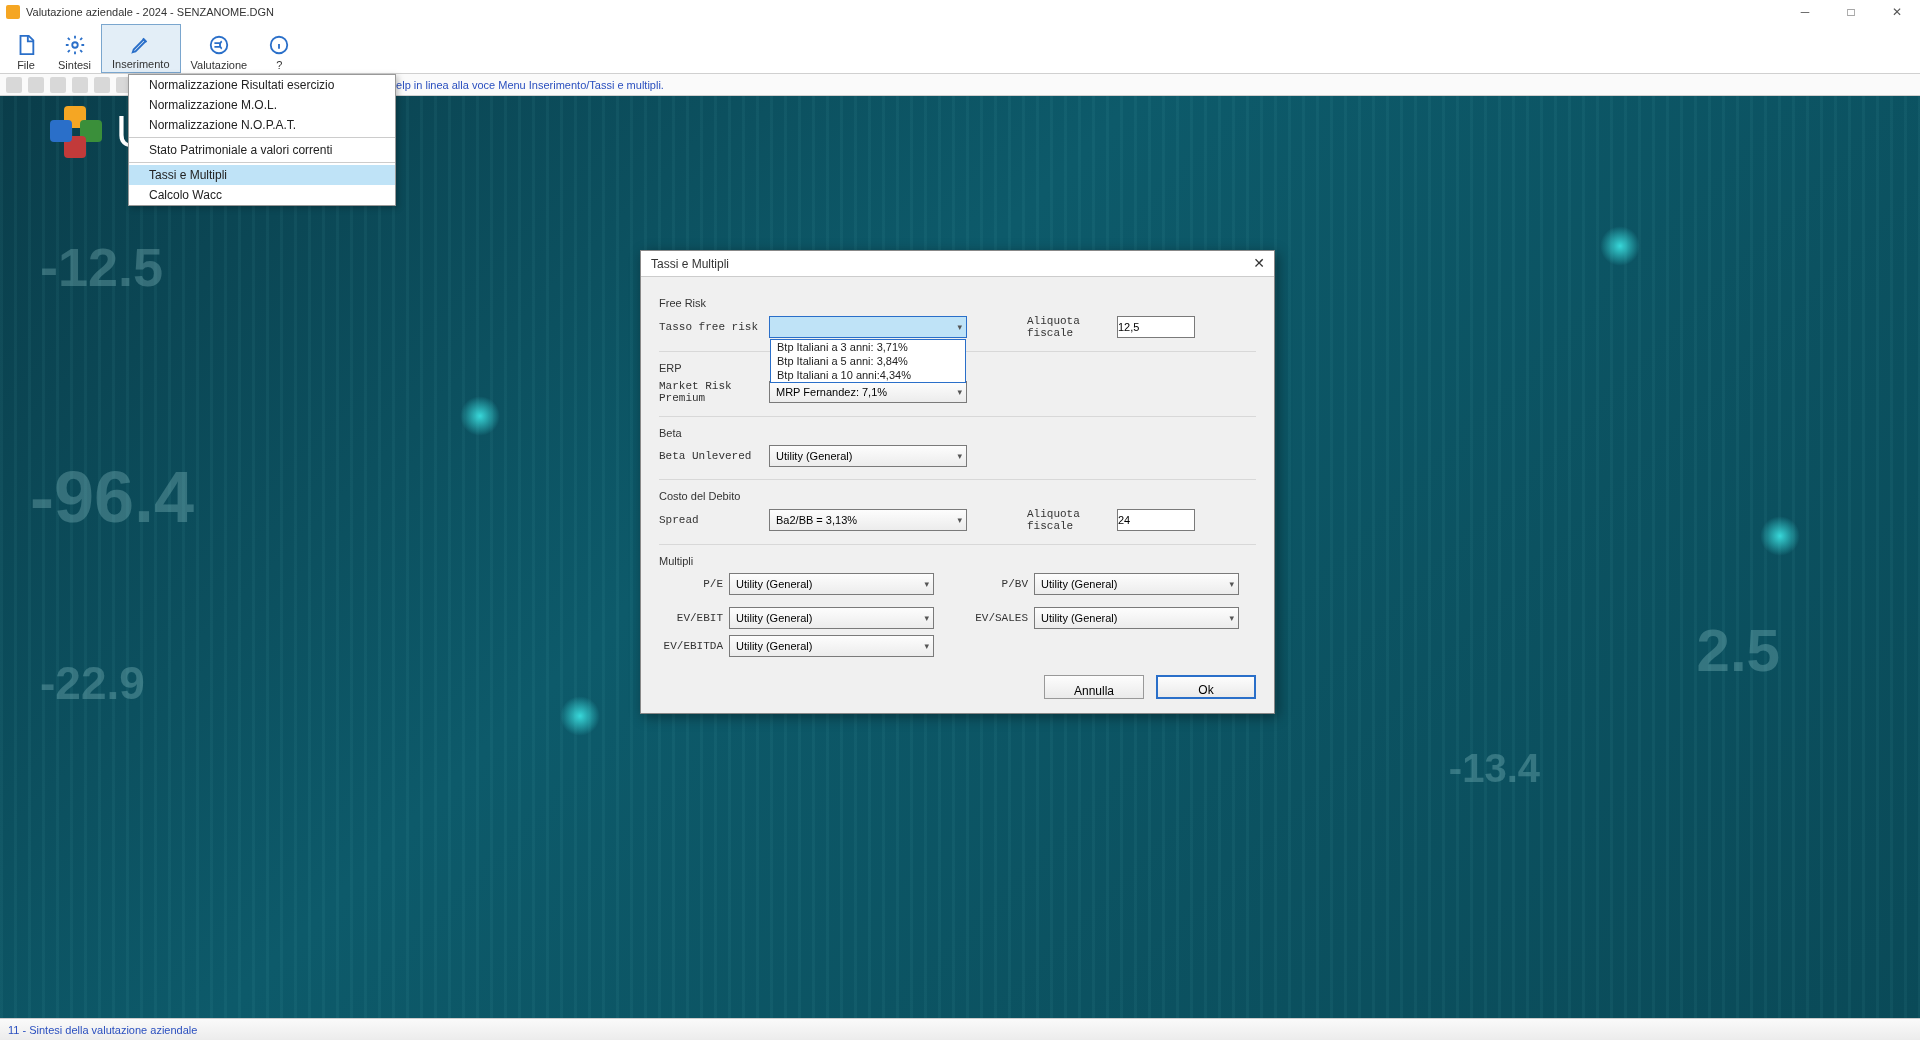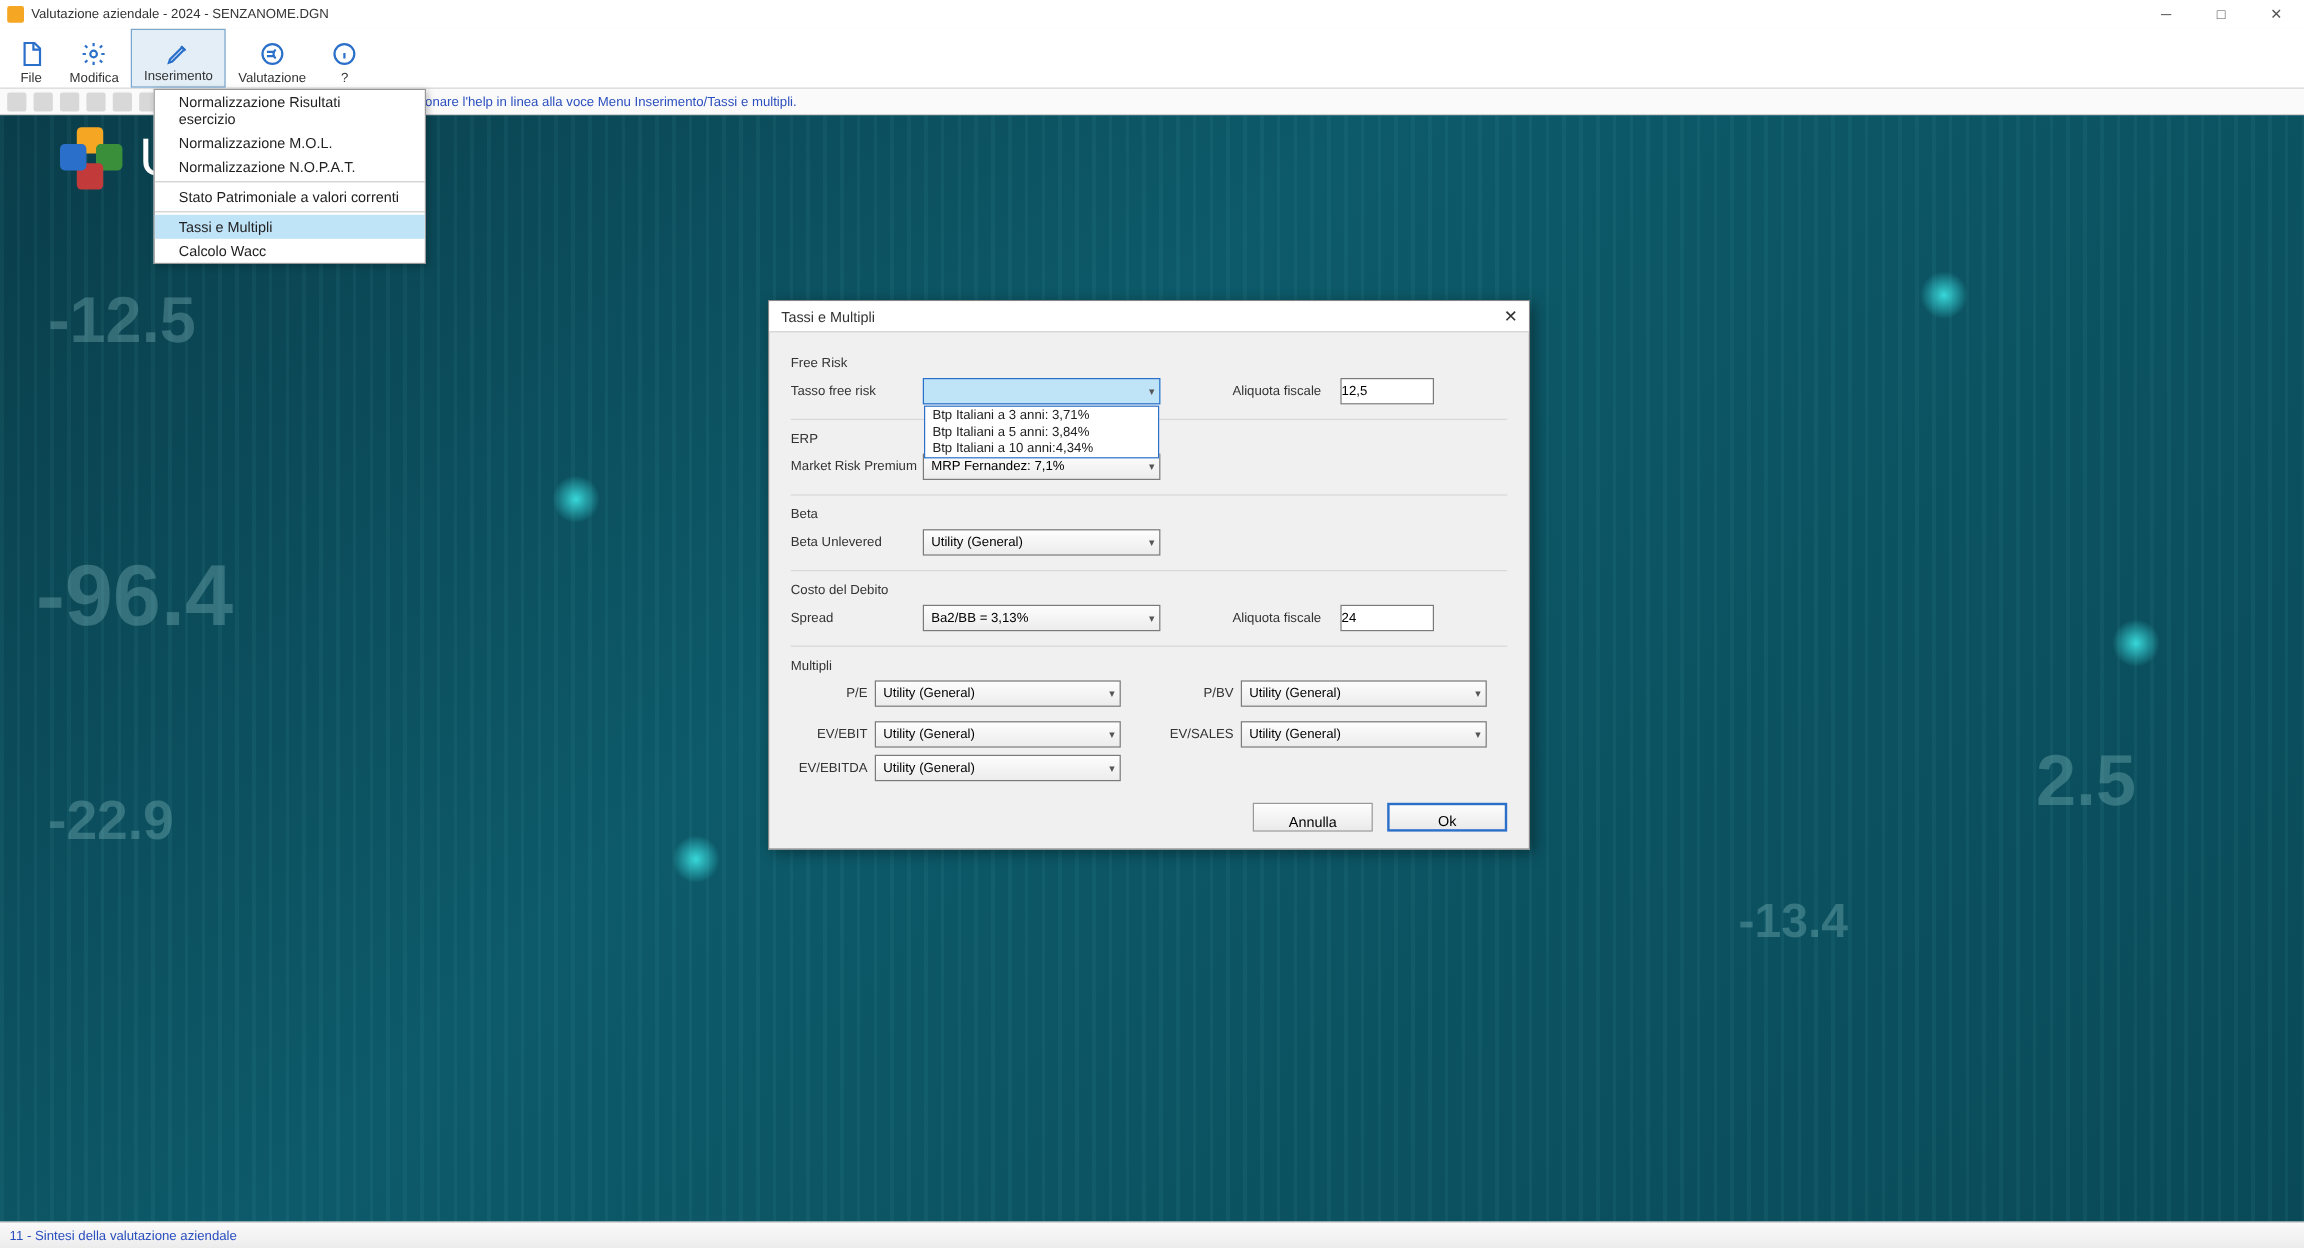--- a/index.html
+++ b/index.html
@@ -28,34 +28,34 @@
 .workspace::before { content:""; position:absolute; inset:0; background-image: repeating-linear-gradient(90deg, rgba(120,220,220,0.08) 0 3px, transparent 3px 14px); opacity:0.7; }
 .numbg { position:absolute; color: rgba(180,230,230,0.25); font-weight: 600; font-family: Arial; }
 .glow { position:absolute; width: 40px; height: 40px; border-radius: 50%; background: radial-gradient(circle, rgba(60,230,230,0.9) 0%, rgba(60,230,230,0) 70%); }
 .brand { position:absolute; left: 50px; top: 10px; display:flex; align-items:center; gap:14px; }
 .brand-logo { width: 52px; height: 52px; position: relative; }
 .brand-logo span { position:absolute; width:22px; height:22px; border-radius:4px; }
 .brand-text { font-size: 44px; font-weight: 300; color: #fff; letter-spacing: 2px; }
 .brand-year { position:absolute; left: 260px; top: 68px; font-size: 36px; font-weight: 300; color: #fff; letter-spacing: 2px; }
 
 
-.dropdown { position: absolute; top: 74px; left: 128px; width: 227px; background: #fff; border: 1px solid #999; box-shadow: 2px 2px 6px rgba(0,0,0,0.25); z-index: 50; }
+.dropdown { position: absolute; top: 74px; left: 128px; width: 268px; background: #fff; border: 1px solid #999; box-shadow: 2px 2px 6px rgba(0,0,0,0.25); z-index: 50; }
 .dropdown .dditem { padding: 3px 20px; font-size: 12px; color: #222; cursor: default; }
 .dropdown .dditem.highlight { background: #bfe3f7; }
 .dropdown .ddsep { height: 1px; background: #ccc; margin: 2px 0; }
 
 
 .dialog { position: absolute; left: 640px; top: 250px; width: 635px; background: #f0f0f0; border: 1px solid #888; box-shadow: 3px 3px 12px rgba(0,0,0,0.4); z-index: 40; }
 .dialog-title { height: 26px; background: #fff; border-bottom: 1px solid #ccc; display: flex; align-items: center; padding-left: 10px; font-size: 12px; color: #333; position: relative; }
 .dialog-close { position: absolute; right: 4px; top: 2px; width: 22px; height: 20px; display:flex; align-items:center; justify-content:center; font-size: 14px; color: #333; }
 .dialog-body { padding: 10px 18px 14px; }
 .group-label { font-size: 11px; color: #333; margin-top: 10px; margin-bottom: 6px; }
 .group-sep { height: 1px; background: #d8d8d8; margin-top: 12px; }
 .row { display: flex; align-items: center; margin-bottom: 6px; }
-.lbl { font-size: 11px; color: #333; width: 110px; text-align: left; }
+.lbl { font-size: 11px; color: #333; width: 110px; text-align: left; font-family: Liberation Mono, monospace; }
 .lbl.narrow { width: 70px; text-align: right; padding-right: 6px; }
 .combo { height: 22px; border: 1px solid #7a7a7a; background: linear-gradient(#fdfdfd,#ececec); font-size: 11px; padding: 0 20px 0 6px; position: relative; display:flex; align-items:center; }
 .combo.open { background: #bfe3f7; border: 1px solid #2a6fc9; }
 .combo .caret { position:absolute; right:4px; top:50%; transform: translateY(-50%); font-size: 9px; color:#555; }
 .combo.w190 { width: 198px; }
 .combo.w160 { width: 205px; }
 .txt { height: 22px; width: 78px; border: 1px solid #7a7a7a; background: #fff; font-size: 11px; text-align: left; }
 .gap { width: 60px; }
 .gap2 { width: 30px; }
 .btnrow { display:flex; justify-content:flex-end; gap: 12px; margin-top: 18px; }
@@ -90,21 +90,21 @@
       </div>
     <span>File</span>
   </div>
   <div class="tool-item">
     <div class="tool-icon">
         <svg viewBox="0 0 24 24" fill="none" stroke="#2a6fc9" stroke-width="2">
           <circle cx="12" cy="12" r="3"></circle>
           <path d="M12 2v3M12 19v3M4.2 4.2l2.1 2.1M17.7 17.7l2.1 2.1M2 12h3M19 12h3M4.2 19.8l2.1-2.1M17.7 6.3l2.1-2.1"></path>
         </svg>
       </div>
-    <span>Modifica</span>
+    <span>Sintesi</span>
   </div>
   <div class="tool-item active">
     <div class="tool-icon">
         <svg viewBox="0 0 24 24" fill="none" stroke="#2a6fc9" stroke-width="2">
           <path d="M3 21l3-1 11-11-2-2L4 18z"></path>
           <path d="M14 6l4 4"></path>
         </svg>
       </div>
     <span>Inserimento</span>
   </div>

